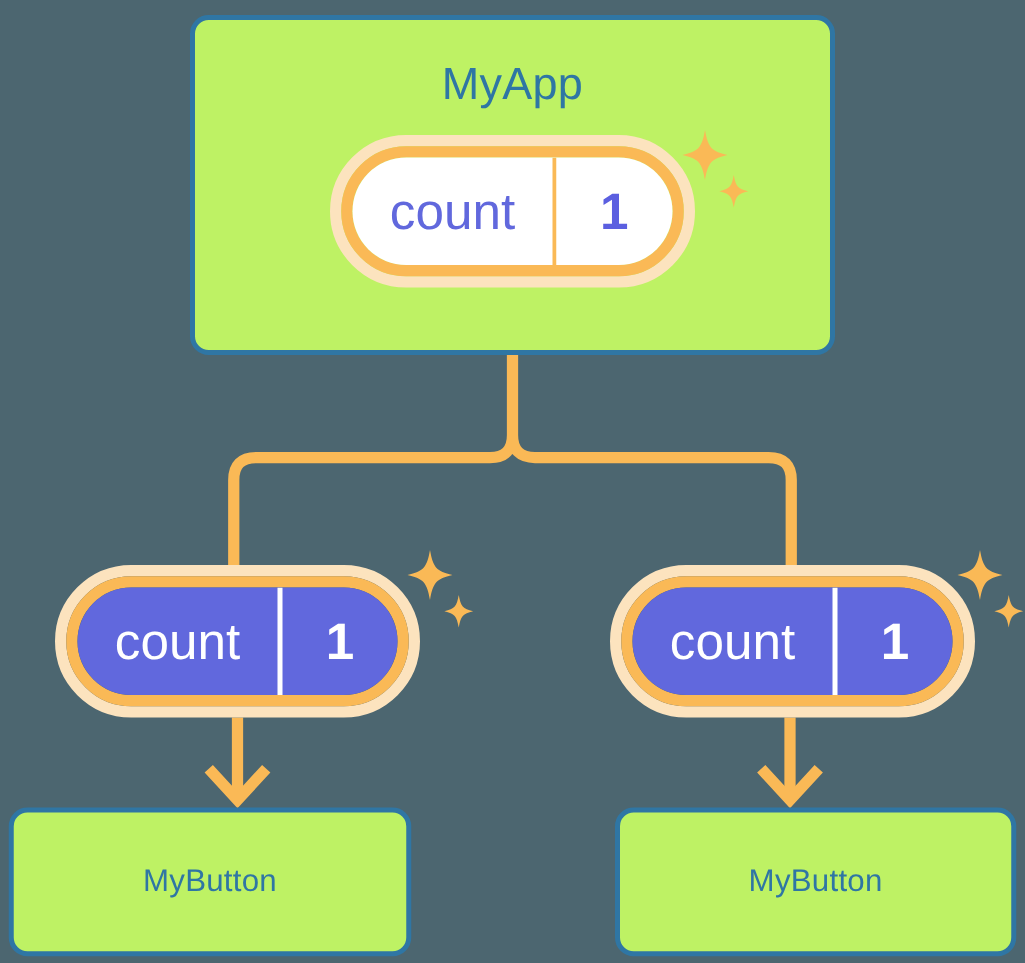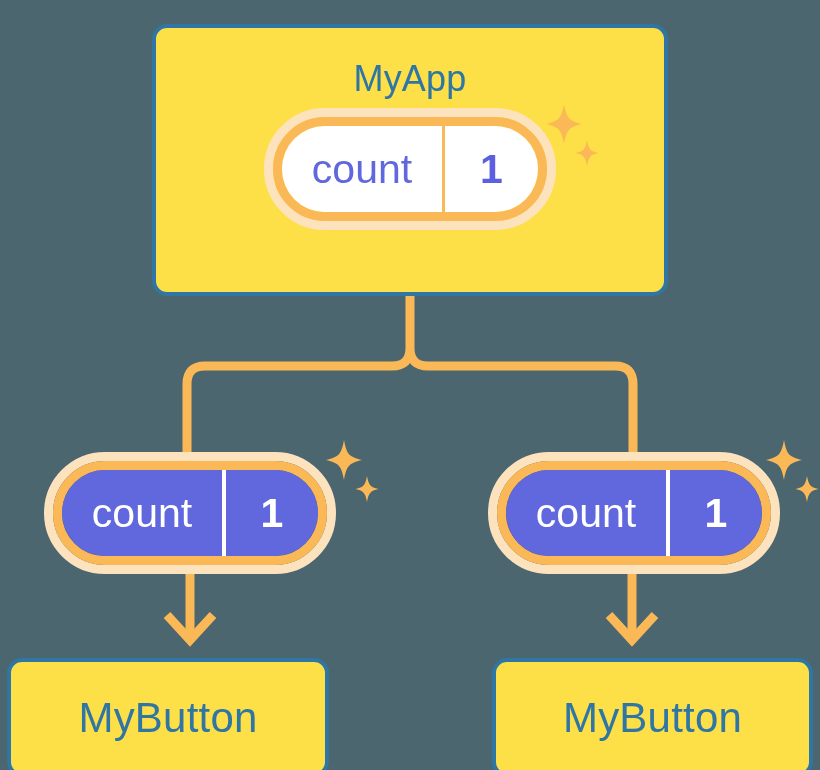--- a/index.html
+++ b/index.html
@@ -26,24 +26,23 @@
     top: 0;
     width: 820px;
     height: 770px;
     pointer-events: none;
   }
 
   
   .card {
     position: absolute;
     box-sizing: border-box;
-    background: #fde047;
+    background: #bef264;
     border: 4px solid #2f76a4;
     border-radius: 15px;
-    margin-top: 12px;
   }
   .card-title {
     color: #2f76a4;
     font-size: 36px;
     font-weight: 400;
     letter-spacing: 0.2px;
     text-align: center;
     white-space: nowrap;
   }
 
@@ -66,21 +65,21 @@
   }
   #btn-card-left {
     left: 7px;
     width: 322px;
   }
   #btn-card-right {
     left: 492px;
     width: 321px;
   }
   .btn-card .card-title {
-    font-size: 42px;
+    font-size: 25px;
   }
 
   
   .pill {
     position: absolute;
     box-sizing: border-box;
     display: flex;
     align-items: stretch;
     border-radius: 999px;
   }

